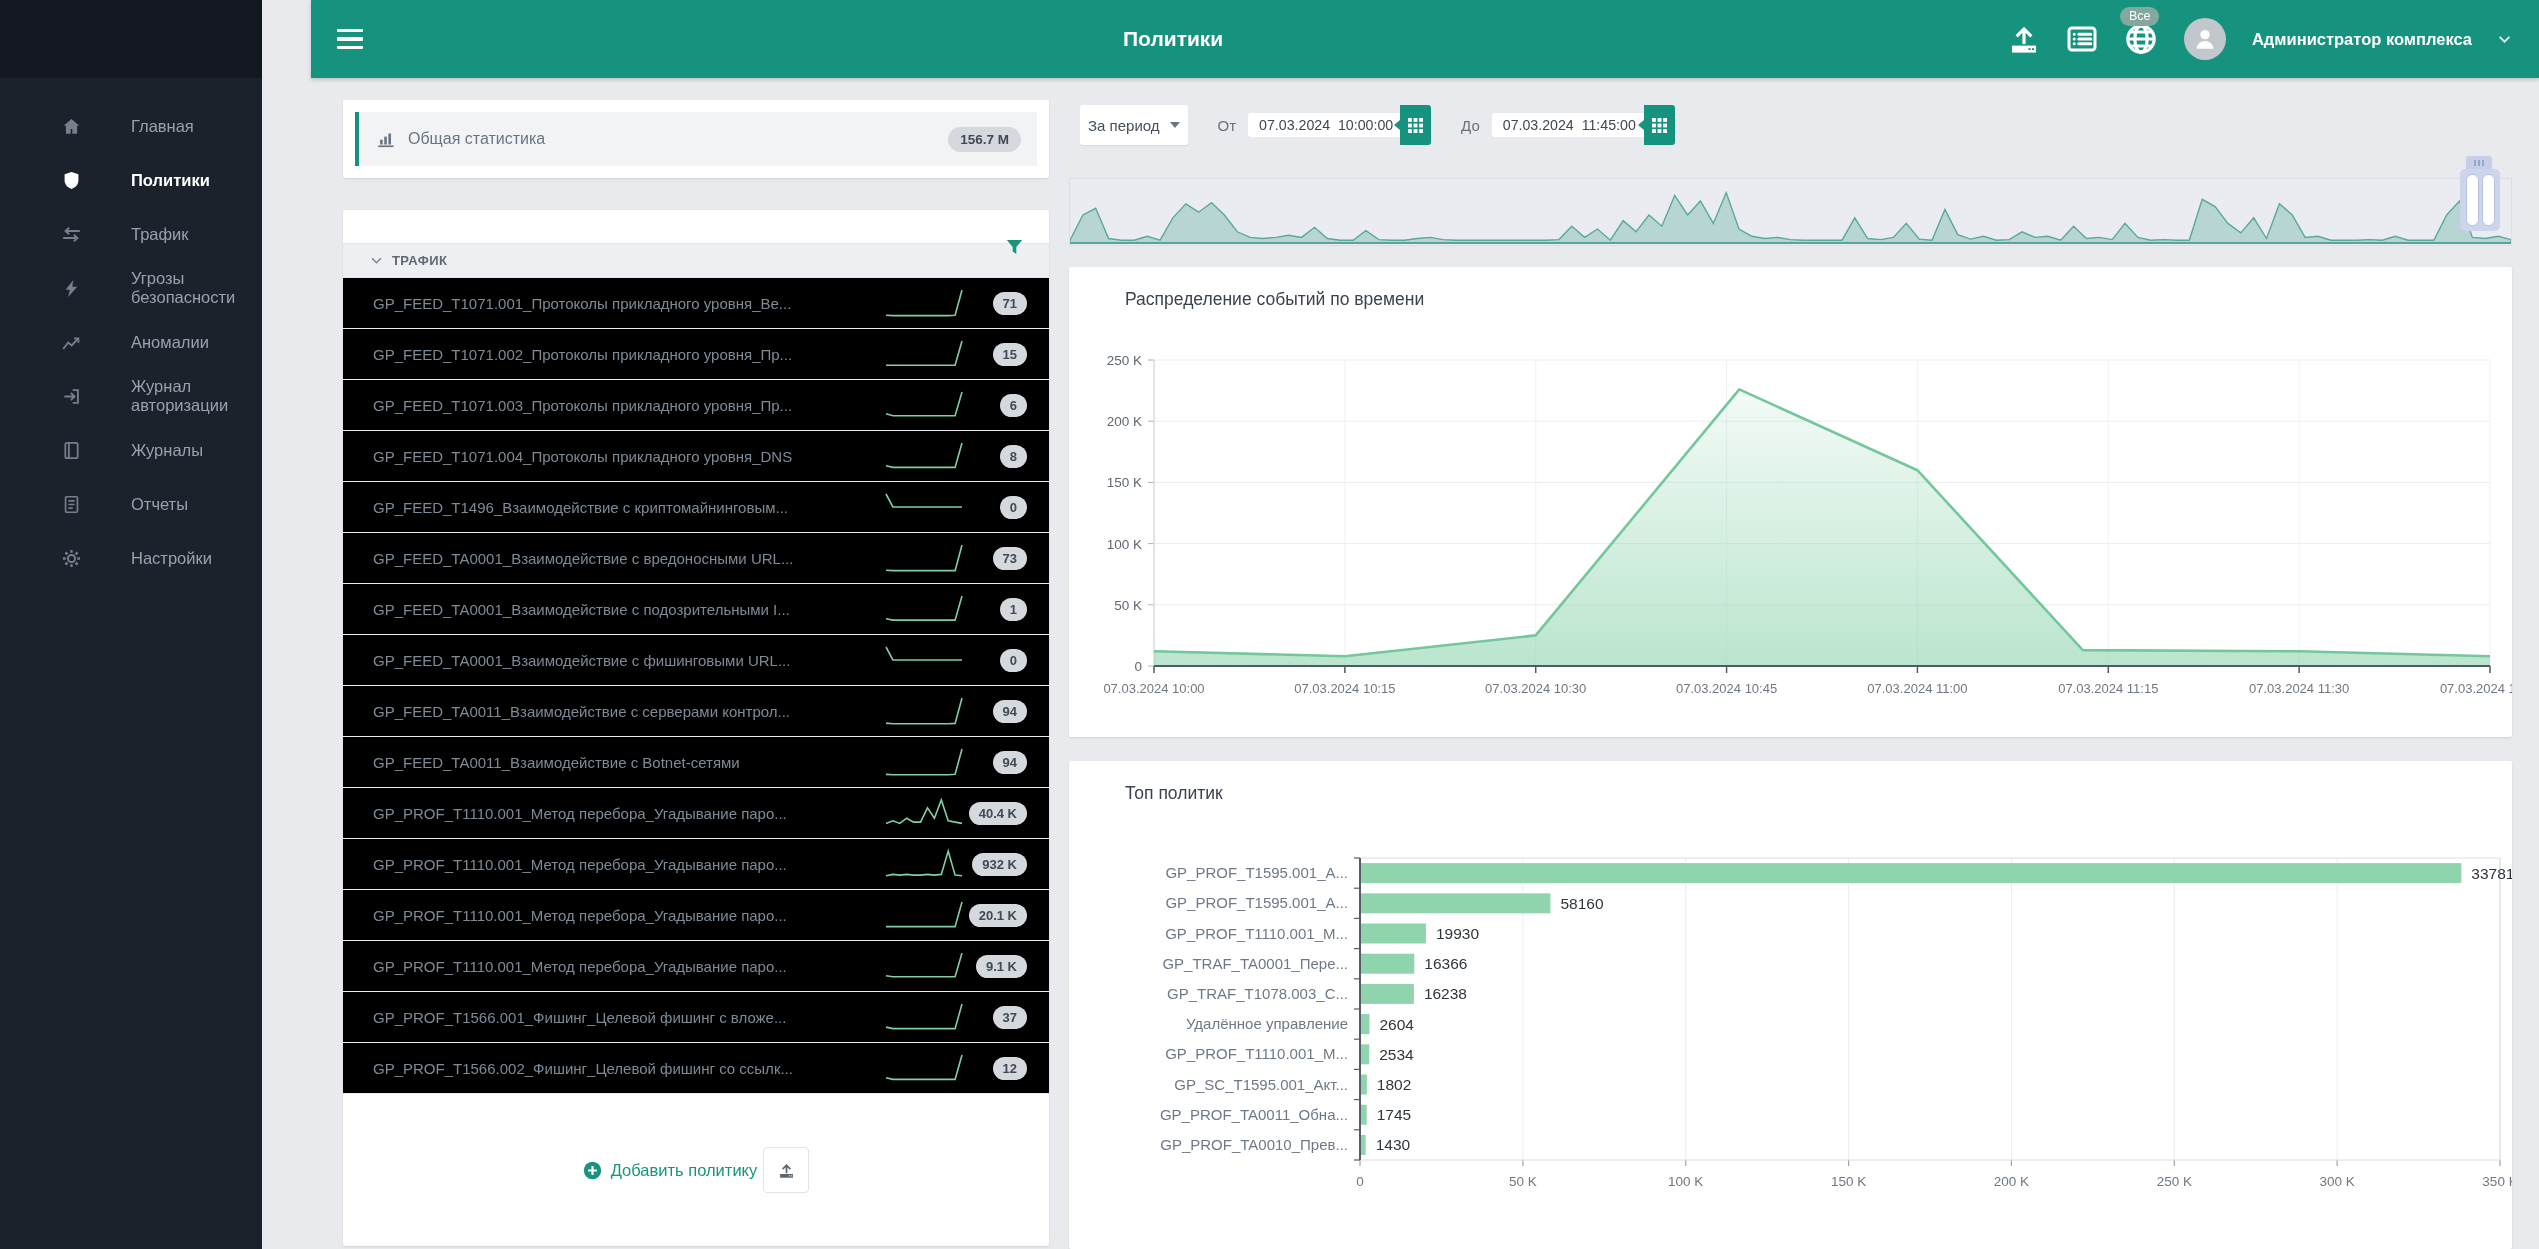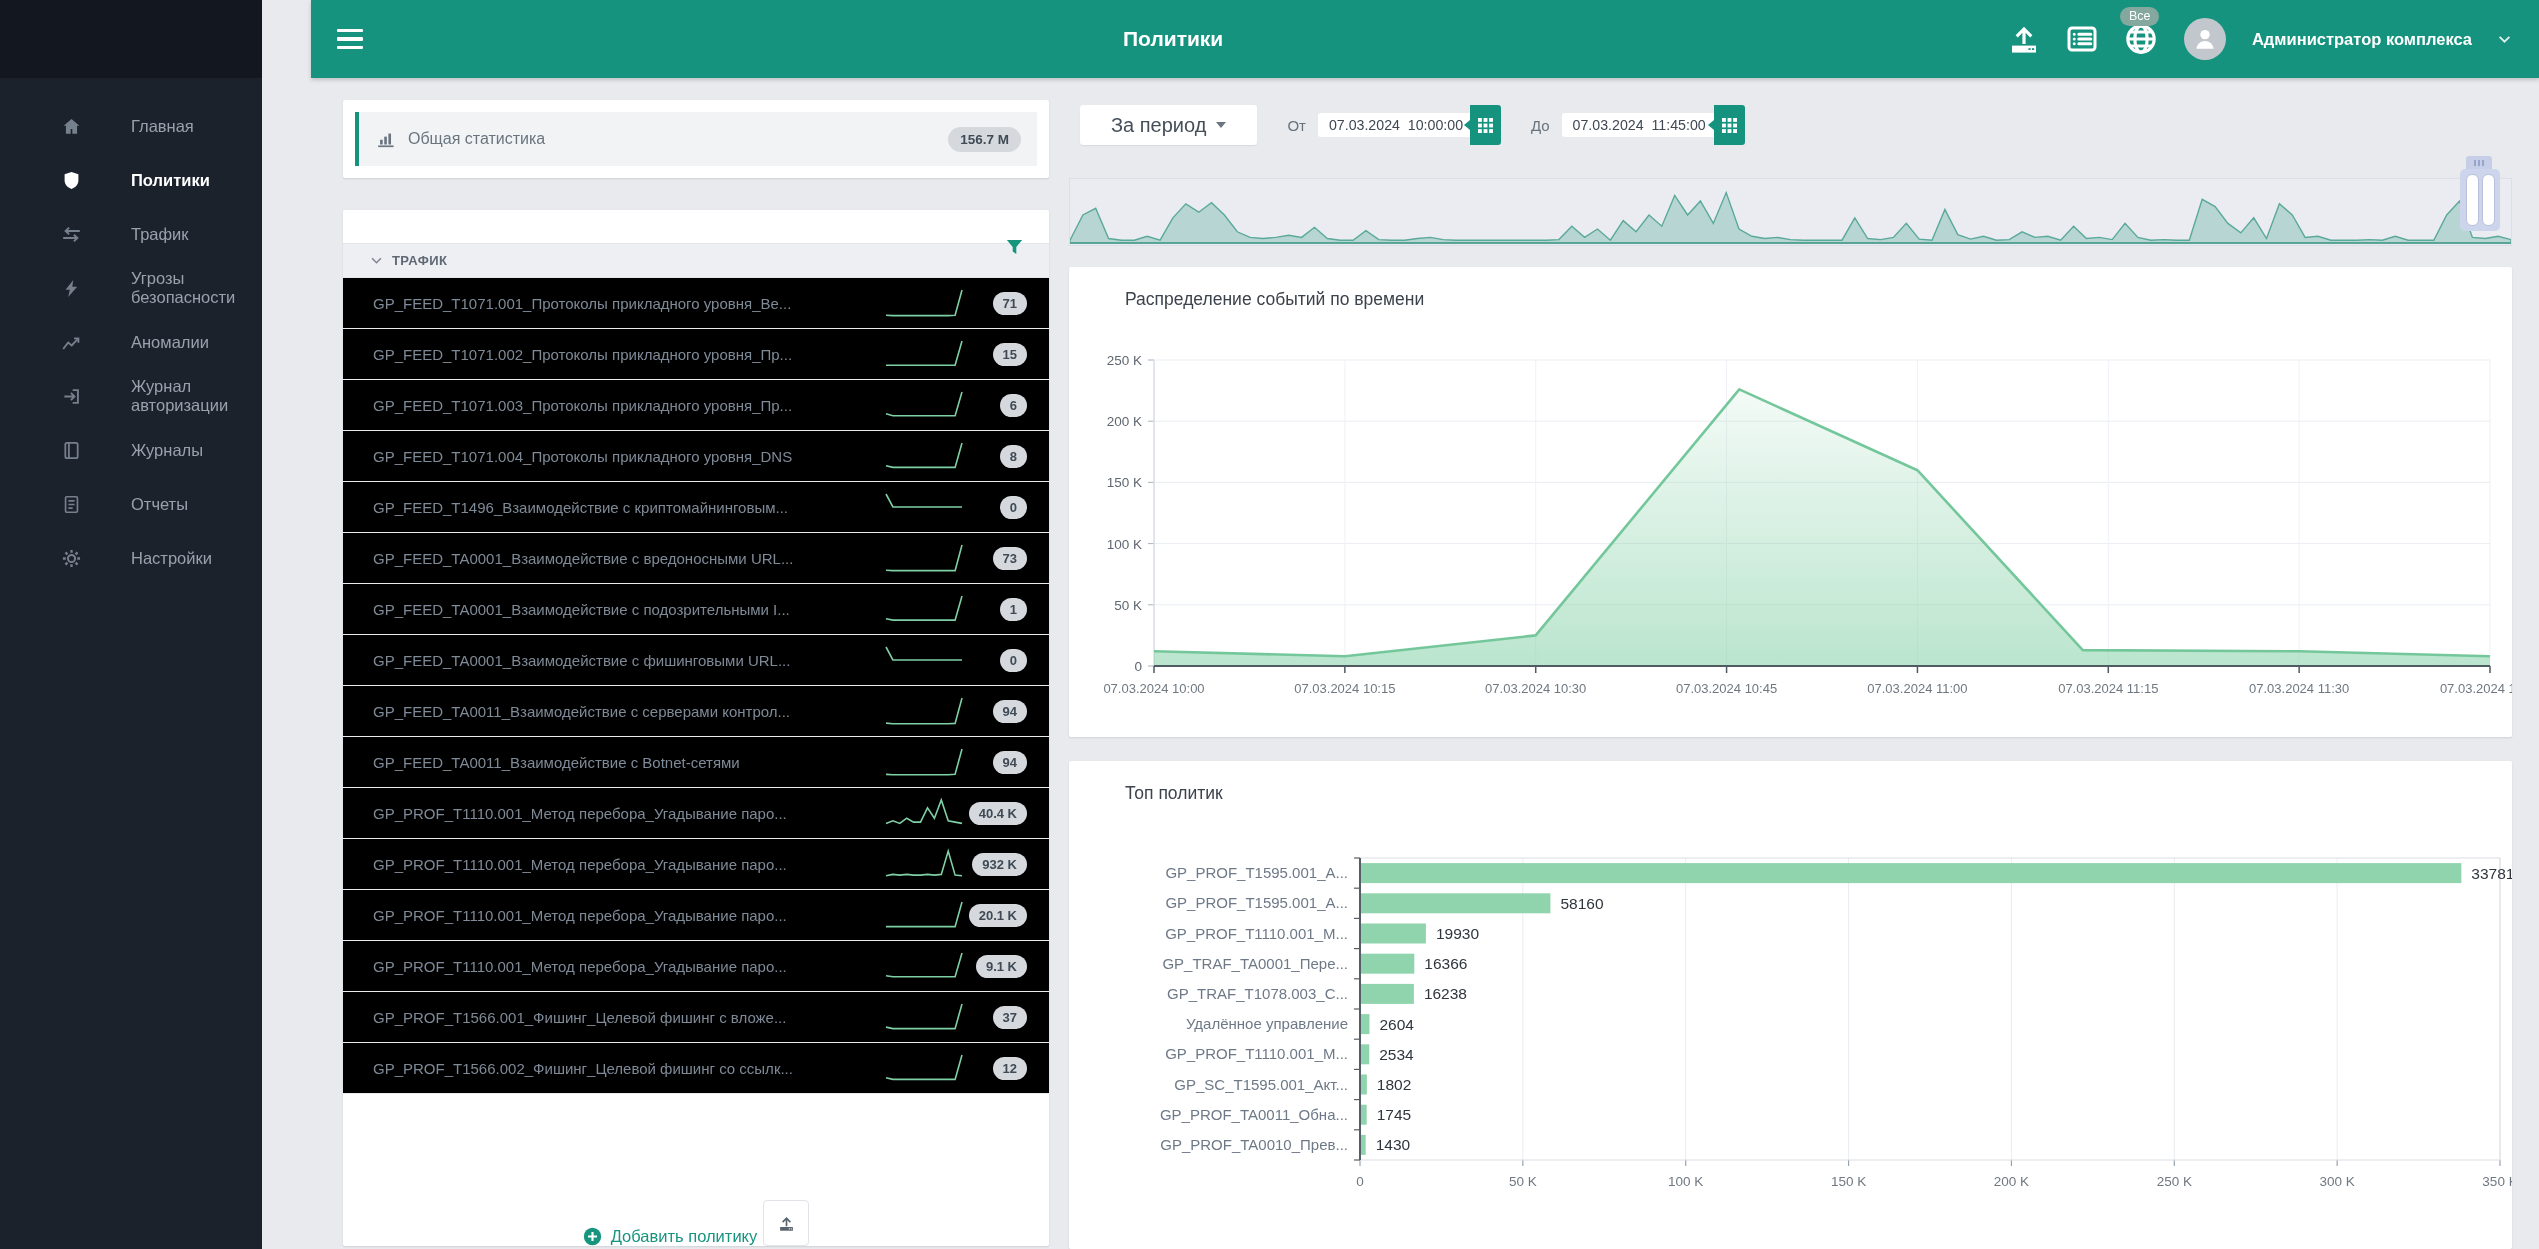--- a/index.html
+++ b/index.html
@@ -50,29 +50,29 @@
   .group-head{height:33px;background:#edeff2;border-top:1px solid #e3e6ea;border-bottom:1px solid #e3e6ea;display:flex;align-items:center;padding-left:28px;cursor:pointer;}
   .group-head .chev{width:11px;height:7px;color:#7d8692;margin-right:10px;}
   .group-head .chev svg{width:11px;height:7px;display:block;}
   .group-lbl{font-size:13px;font-weight:bold;color:#5f6974;letter-spacing:.4px;}
   .p-rows{flex:0 0 auto;}
   .p-row{height:51px;box-sizing:border-box;border-bottom:1px solid #e9ebee;display:flex;align-items:center;padding:0 22px 0 30px;cursor:pointer;background:#000000;}
   .p-name{flex:1;font-size:15px;color:#7f8a97;white-space:nowrap;overflow:hidden;text-overflow:ellipsis;padding-right:10px;}
   .p-spark{flex:0 0 82px;height:34px;}
   .p-badge{flex:0 0 62px;display:flex;justify-content:flex-end;}
   .p-badge .pill{padding:4px 10px;font-size:13px;}
-  .add-row{flex:1;display:flex;align-items:flex-end;justify-content:center;gap:6px;}
+  .add-row{flex:1;display:flex;align-items:center;justify-content:center;gap:6px;}
   .add-btn{display:flex;align-items:center;gap:9px;color:#17947e;font-size:16.5px;cursor:pointer;}
   .add-btn .plus{width:19px;height:19px;}
   .upload-btn{width:44px;height:44px;border:1px solid #e0e3e7;border-radius:4px;background:#fff;display:flex;align-items:center;justify-content:center;cursor:pointer;color:#5a646e;}
   .upload-btn svg{width:17px;height:17px;}
 
   
   .toolbar{position:absolute;left:1080px;top:105px;height:40px;display:flex;align-items:center;}
-  .period-sel{background:#fff;height:40px;border-radius:3px;display:flex;align-items:center;padding:0 31px;font-size:20px;color:#454f59;cursor:pointer;box-shadow:0 1px 1px rgba(30,40,50,.08);}
+  .period-sel{background:#fff;height:40px;border-radius:3px;display:flex;align-items:center;padding:0 8px;font-size:15px;color:#454f59;cursor:pointer;box-shadow:0 1px 1px rgba(30,40,50,.08);}
   .period-sel .caret{margin-left:10px;color:#6b7680;width:10px;height:6px;}
   .tb-lbl{font-size:15px;color:#68727c;margin:0 12px 0 30px;}
   .date-group{display:flex;align-items:center;height:40px;}
   .date-input{width:152px;height:24px;box-sizing:border-box;border:none;background:#fff;border-radius:3px 0 0 3px;font-size:14.2px;color:#3f4852;padding:0 4px 0 11px;outline:none;font-family:inherit;}
   .cal-btn{position:relative;width:31px;height:40px;background:#16937E;border:none;border-radius:0 3px 3px 0;cursor:pointer;display:flex;align-items:center;justify-content:center;}
   .cal-btn::before{content:"";position:absolute;left:-6px;top:15px;border-top:5px solid transparent;border-bottom:5px solid transparent;border-right:6px solid #16937E;}
   .cal-btn svg{width:15px;height:15px;}
 
   .timeline-strip{position:absolute;left:1069px;top:178px;width:1443px;height:68px;background:#eaecf2;border:1px solid #dcdfe7;box-sizing:border-box;cursor:col-resize;}
   .timeline-strip svg{display:block;}

